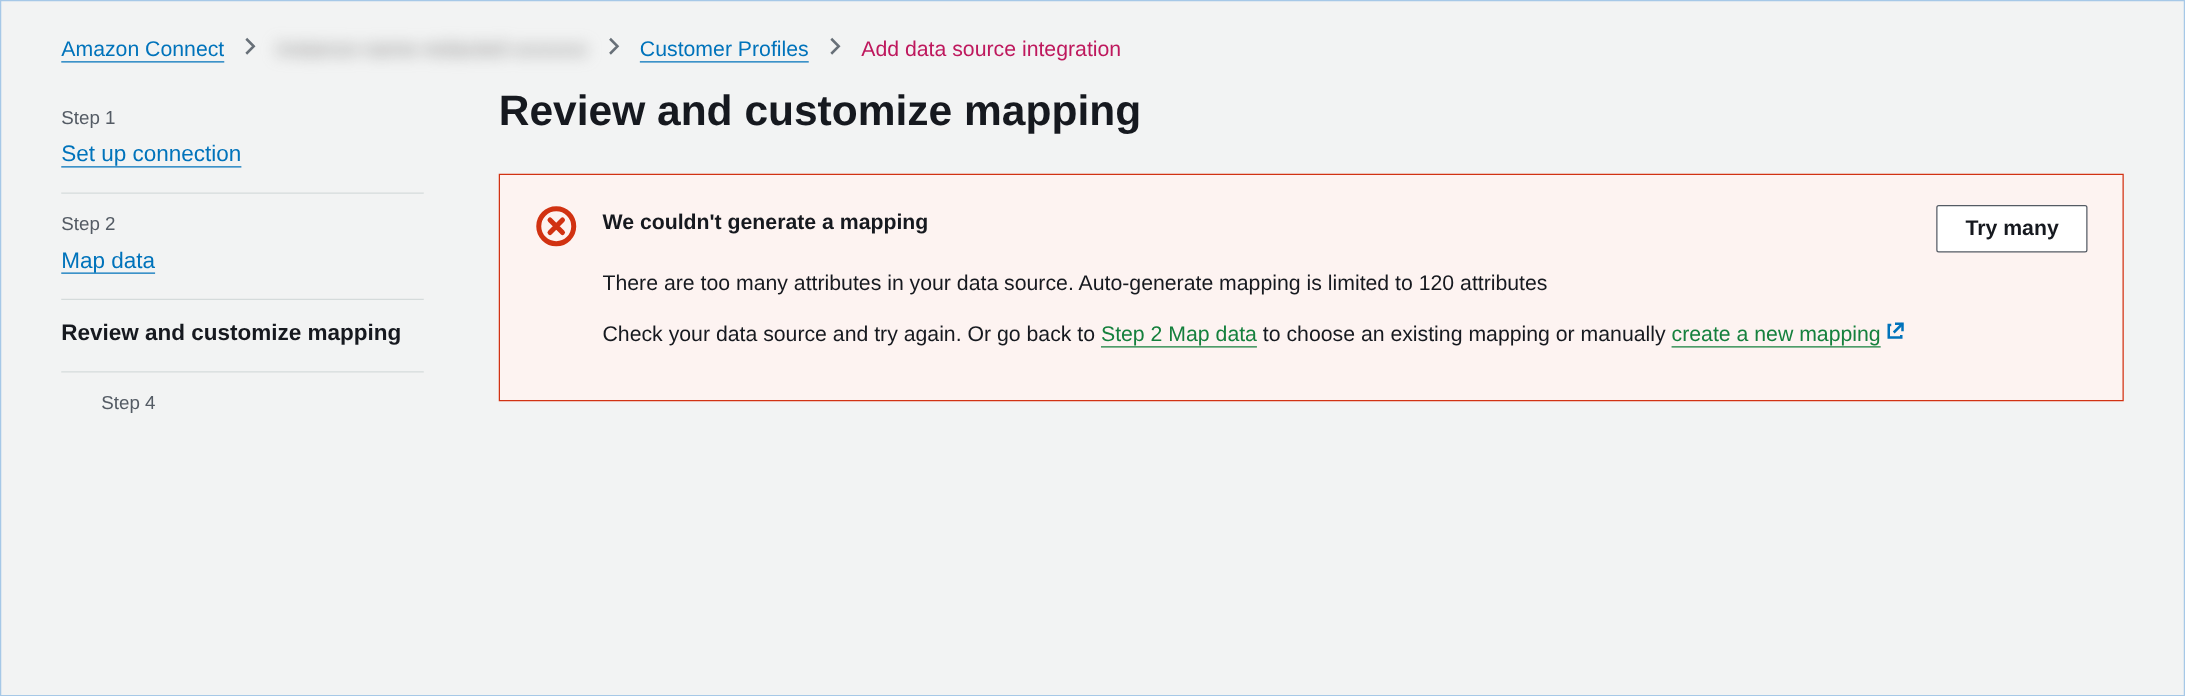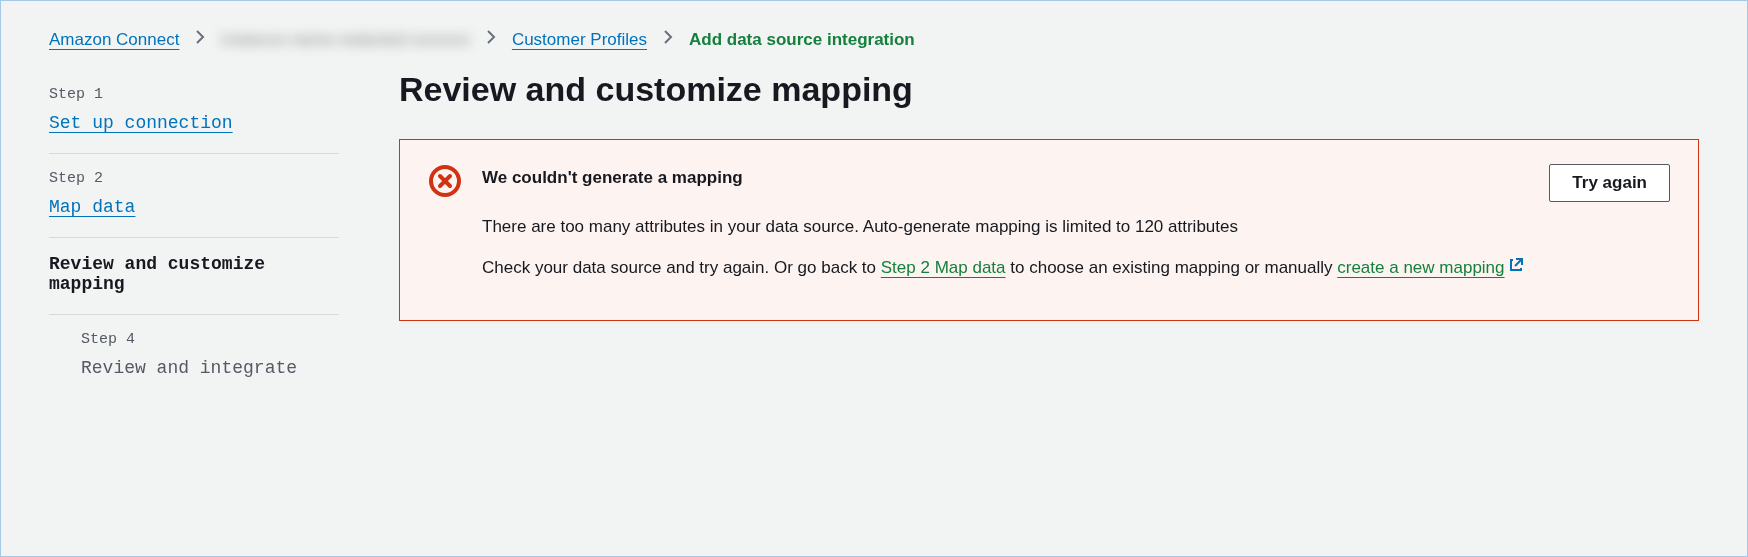--- a/index.html
+++ b/index.html
@@ -27,41 +27,40 @@
     .breadcrumb a {
       color: #0073bb;
       text-decoration: underline;
       text-underline-offset: 4px;
     }
     .breadcrumb .chevron {
       color: #687078;
       font-size: 18px;
     }
     .breadcrumb .current {
-      color: #15803d;
-      font-weight: 700;
+      color: #be185d;
+      font-weight: 400;
     }
     .breadcrumb .blurred {
       filter: blur(6px);
       color: #888;
       user-select: none;
     }
     .content-wrap {
       display: flex;
       padding: 0 48px 40px 48px;
       gap: 60px;
     }
     .sidebar {
       width: 290px;
       flex-shrink: 0;
     }
     .step-block {
       padding: 16px 0 20px 0;
       border-bottom: 1px solid #d5dbdb;
-      font-family: Liberation Mono, monospace;
     }
     .step-block:last-child {
       border-bottom: none;
       margin-left: 32px;
     }
     .step-number {
       color: #545b64;
       font-size: 15px;
       margin-bottom: 10px;
     }
@@ -190,21 +189,20 @@
     </div>
     <div class="step-block">
       <div class="step-number">Step 2</div>
       <div class="step-title link">Map data</div>
     </div>
     <div class="step-block">
       <div class="step-title active">Review and customize mapping</div>
     </div>
     <div class="step-block">
       <div class="step-number">Step 4</div>
-      <div class="step-title">Review and integrate</div>
     </div>
   </aside>
 
   <main class="main">
     <h1 class="page-title">Review and customize mapping</h1>
 
     <div class="alert">
       <div class="alert-icon">
         <svg width="34" height="34" viewBox="0 0 34 34">
           <circle cx="17" cy="17" r="14" fill="none" stroke="#d13212" stroke-width="4"></circle>
@@ -216,18 +214,18 @@
         <div class="alert-text">There are too many attributes in your data source. Auto-generate mapping is limited to 120 attributes</div>
         <div class="alert-text">
           <span>Check your data source and try again. Or go back to </span><a href="#">Step 2 Map data</a><span> to choose an existing mapping or manually </span><a href="#"><span>create a new mapping</span><span class="ext-icon"><svg width="18" height="18" viewBox="0 0 18 18">
                   <path d="M6 4 H4 V14 H14 V12" stroke="#0073bb" stroke-width="2" fill="none"></path>
                   <path d="M9 3 H15 V9" stroke="#0073bb" stroke-width="2" fill="none"></path>
                   <path d="M15 3 L8 10" stroke="#0073bb" stroke-width="2" fill="none"></path>
                 </svg></span></a>
         </div>
       </div>
       <div class="alert-action">
-        <button class="btn">Try again</button>
+        <button class="btn">Try many</button>
       </div>
     </div>
 
   </main>
 </div>
 
 </body></html>

